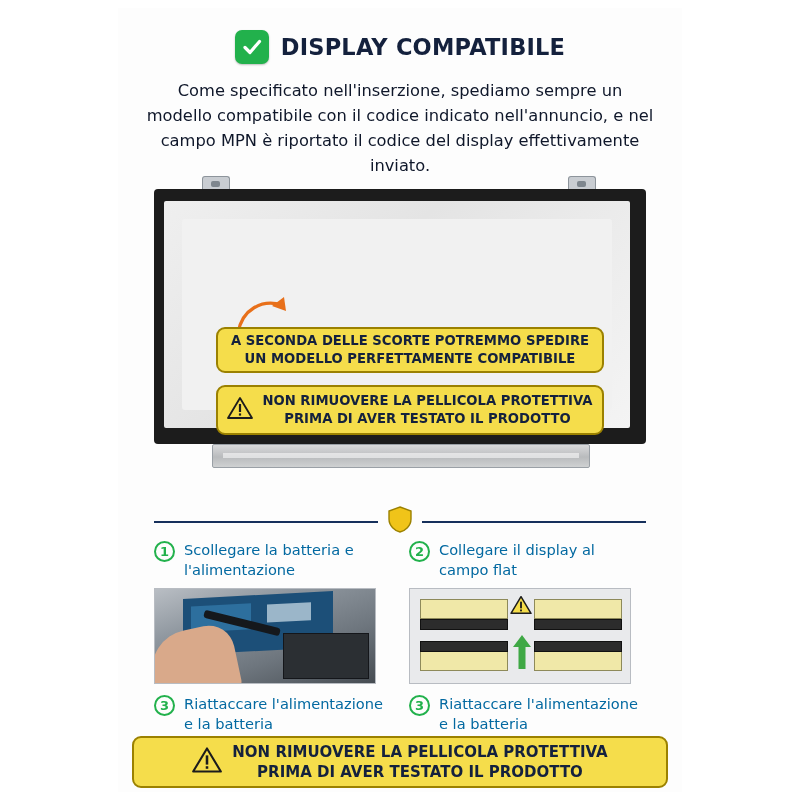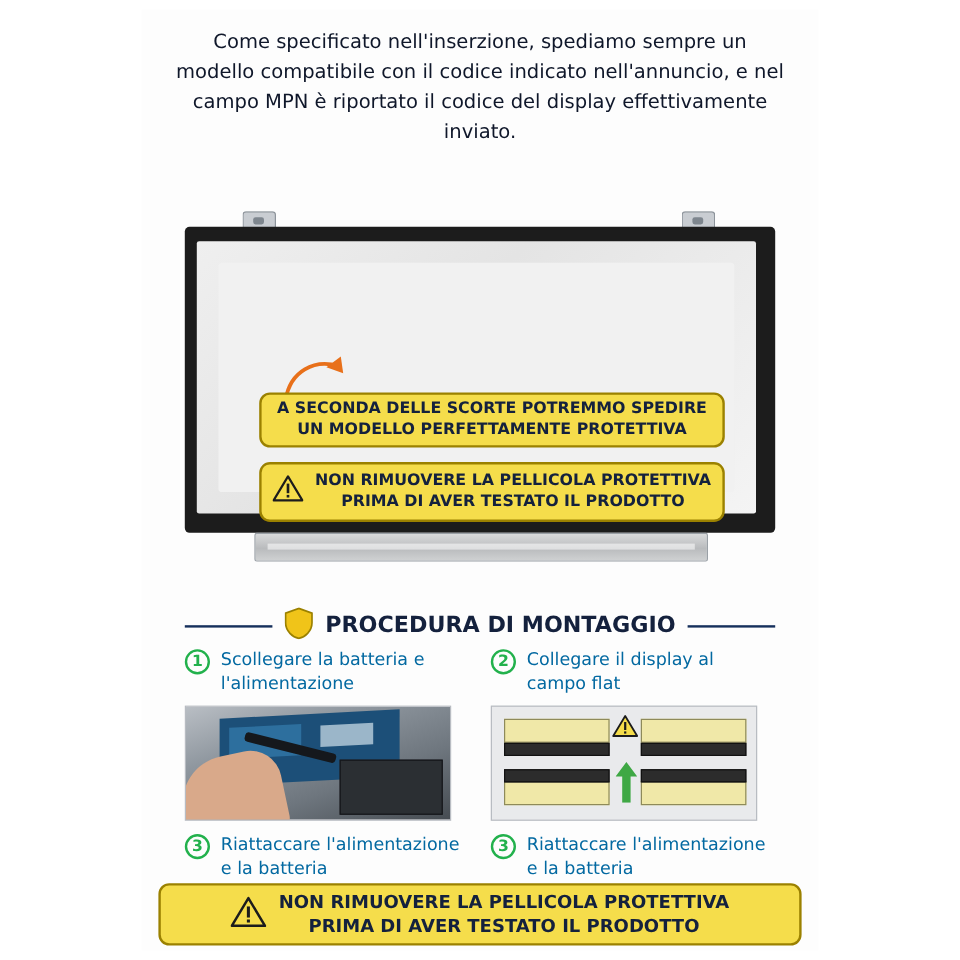--- a/index.html
+++ b/index.html
@@ -325,40 +325,48 @@
     line-height: 20px;
     text-align: center;
   }
 </style>
 </head>
 <body>
 
 <div class="page">
   <div class="card">
 
+    <div class="header-row">
+      <span class="check-badge">
+        <svg width="22" height="22" viewBox="0 0 22 22" aria-hidden="true">
+          <polyline points="4,11.5 9,16.5 18.5,5.5" fill="none" stroke="#ffffff" stroke-width="3.2" stroke-linecap="round" stroke-linejoin="round"></polyline>
+        </svg>
+      </span>
+      <span class="header-title">DISPLAY COMPATIBILE</span>
+    </div>
 
     <div class="intro">Come specificato nell'inserzione, spediamo sempre un modello compatibile con il codice indicato nell'annuncio, e nel campo MPN è riportato il codice del display effettivamente inviato.</div>
 
     <div class="screen-wrap">
       <div class="tab left"></div>
       <div class="tab right"></div>
 
       <div class="bezel">
         <div class="glass">
           <div class="inner-shade"></div>
 
           <svg class="arrow-svg" viewBox="0 0 60 44" aria-hidden="true">
             <path d="M6 40 C 10 16, 30 6, 50 12" fill="none" stroke="#e8701a" stroke-width="3.2" stroke-linecap="round"></path>
             <polygon points="52,4 54,18 40,13" fill="#e8701a"></polygon>
           </svg>
 
           <div class="yellow-box yb1">
             <span>
               <span>A SECONDA DELLE SCORTE POTREMMO SPEDIRE</span><br>
-              <span>UN MODELLO PERFETTAMENTE PROTETTIVA</span>
+              <span>UN MODELLO PERFETTAMENTE COMPATIBILE</span>
             </span>
           </div>
 
           <div class="yellow-box yb2">
             <span class="warn-tri">
               <svg width="26" height="24" viewBox="0 0 26 24" aria-hidden="true">
                 <polygon points="13,2 25,22 1,22" fill="#f5dd4b" stroke="#1c1c1c" stroke-width="1.8" stroke-linejoin="round"></polygon>
                 <rect x="11.9" y="8" width="2.2" height="8" fill="#1c1c1c"></rect>
                 <rect x="11.9" y="17.4" width="2.2" height="2.2" fill="#1c1c1c"></rect>
               </svg>
@@ -373,21 +381,20 @@
       <div class="foot"></div>
     </div>
 
     <div class="proc-head">
       <span class="rule"></span>
       <span>
         <svg width="24" height="27" viewBox="0 0 24 27" aria-hidden="true">
           <path d="M12 1 L23 5 V13 C23 20 17 25 12 26 C7 25 1 20 1 13 V5 Z" fill="#f0c419" stroke="#9b8100" stroke-width="1.4"></path>
         </svg>
       </span>
-      <span class="proc-title">PROCEDURA DI MONTAGGIO</span>
       <span class="rule"></span>
     </div>
 
     <div class="steps">
 
       <div class="col">
         <div class="step-line">
           <span class="num">1</span>
           <span class="step-text">Scollegare la batteria e l'alimentazione</span>
         </div>

